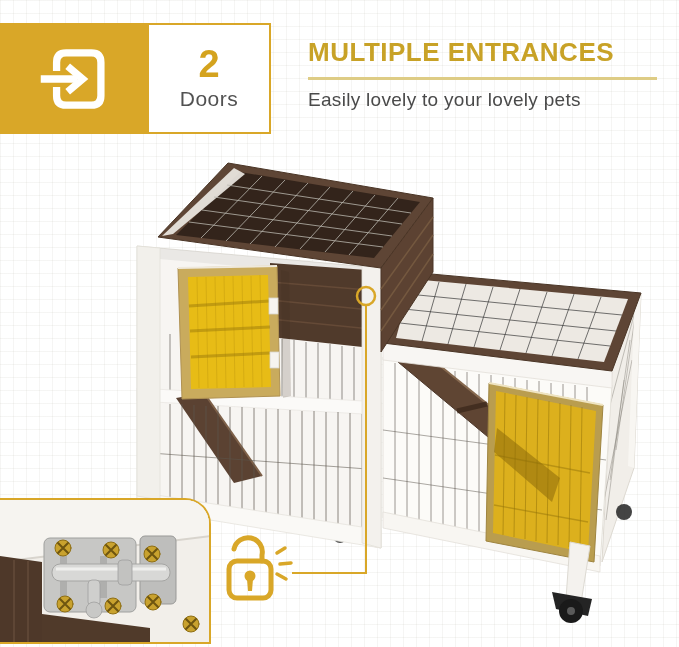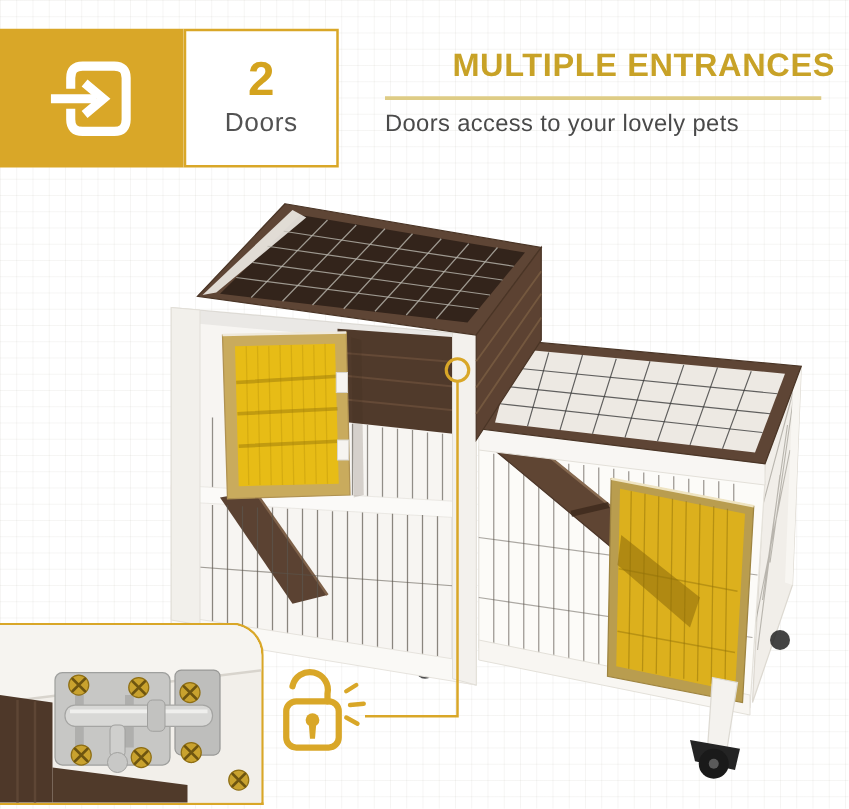--- a/index.html
+++ b/index.html
@@ -14,21 +14,21 @@
   }
   
   .badge{position:absolute;left:0;top:23px;height:111px;display:flex;}
   .badge-icon-panel{width:147px;height:111px;background:#D9A728;display:flex;align-items:center;justify-content:center;}
   .badge-text-panel{width:124px;height:111px;background:#ffffff;border:2px solid #D9A728;box-sizing:border-box;
     display:flex;flex-direction:column;align-items:center;justify-content:center;}
   .badge-number{font-size:38px;font-weight:bold;color:#D4A31E;line-height:1.05;}
   .badge-label{font-size:21px;color:#525252;line-height:1.3;letter-spacing:.5px;}
   
   .headline{position:absolute;left:308px;top:37px;width:360px;}
-  .headline-title{font-size:26px;font-weight:bold;color:#C8A227;letter-spacing:.5px;white-space:nowrap;text-align:right;}
+  .headline-title{font-size:26px;font-weight:bold;color:#C8A227;letter-spacing:.5px;white-space:nowrap;}
   .headline-underline{width:349px;height:3px;background:#DECC85;margin-top:9px;}
   .headline-subtitle{font-size:19px;color:#4A4A4A;letter-spacing:.3px;margin-top:9px;white-space:nowrap;}
   
   .photo{position:absolute;left:0;top:0;width:679px;height:647px;}
   
   .inset{
     position:absolute;left:0;top:498px;width:211px;height:146px;
     border-top:2px solid #D9A728;border-right:2px solid #D9A728;border-bottom:2px solid #D9A728;
     border-radius:0 26px 0 0;overflow:hidden;background:#F2EFEA;box-sizing:border-box;
   }
@@ -49,21 +49,21 @@
     </div>
     <div class="badge-text-panel">
       <div class="badge-number">2</div>
       <div class="badge-label">Doors</div>
     </div>
   </div>
 
   <div class="headline">
     <div class="headline-title">MULTIPLE ENTRANCES</div>
     <div class="headline-underline"></div>
-    <div class="headline-subtitle">Doors access to your lovely pets</div>
+    <div class="headline-subtitle">Easily lovely to your lovely pets</div>
   </div>
 
   <svg class="photo" viewBox="0 0 679 647">
 
     <g>
 
       <g>
         <polygon points="641,293 612,371 602,562 634,468" fill="#F1EEE9" stroke="#DDD9D1" stroke-width="1"></polygon>
         <path d="M636,310 L616,450 M630,340 L610,480 M624,380 L606,520 M638,300 L606,420 M632,360 L604,500" stroke="#8B867E" stroke-width="0.9" fill="none" opacity="0.55"></path>
         <polygon points="641,293 634,468 628,466 635,293" fill="#F8F6F2"></polygon>

